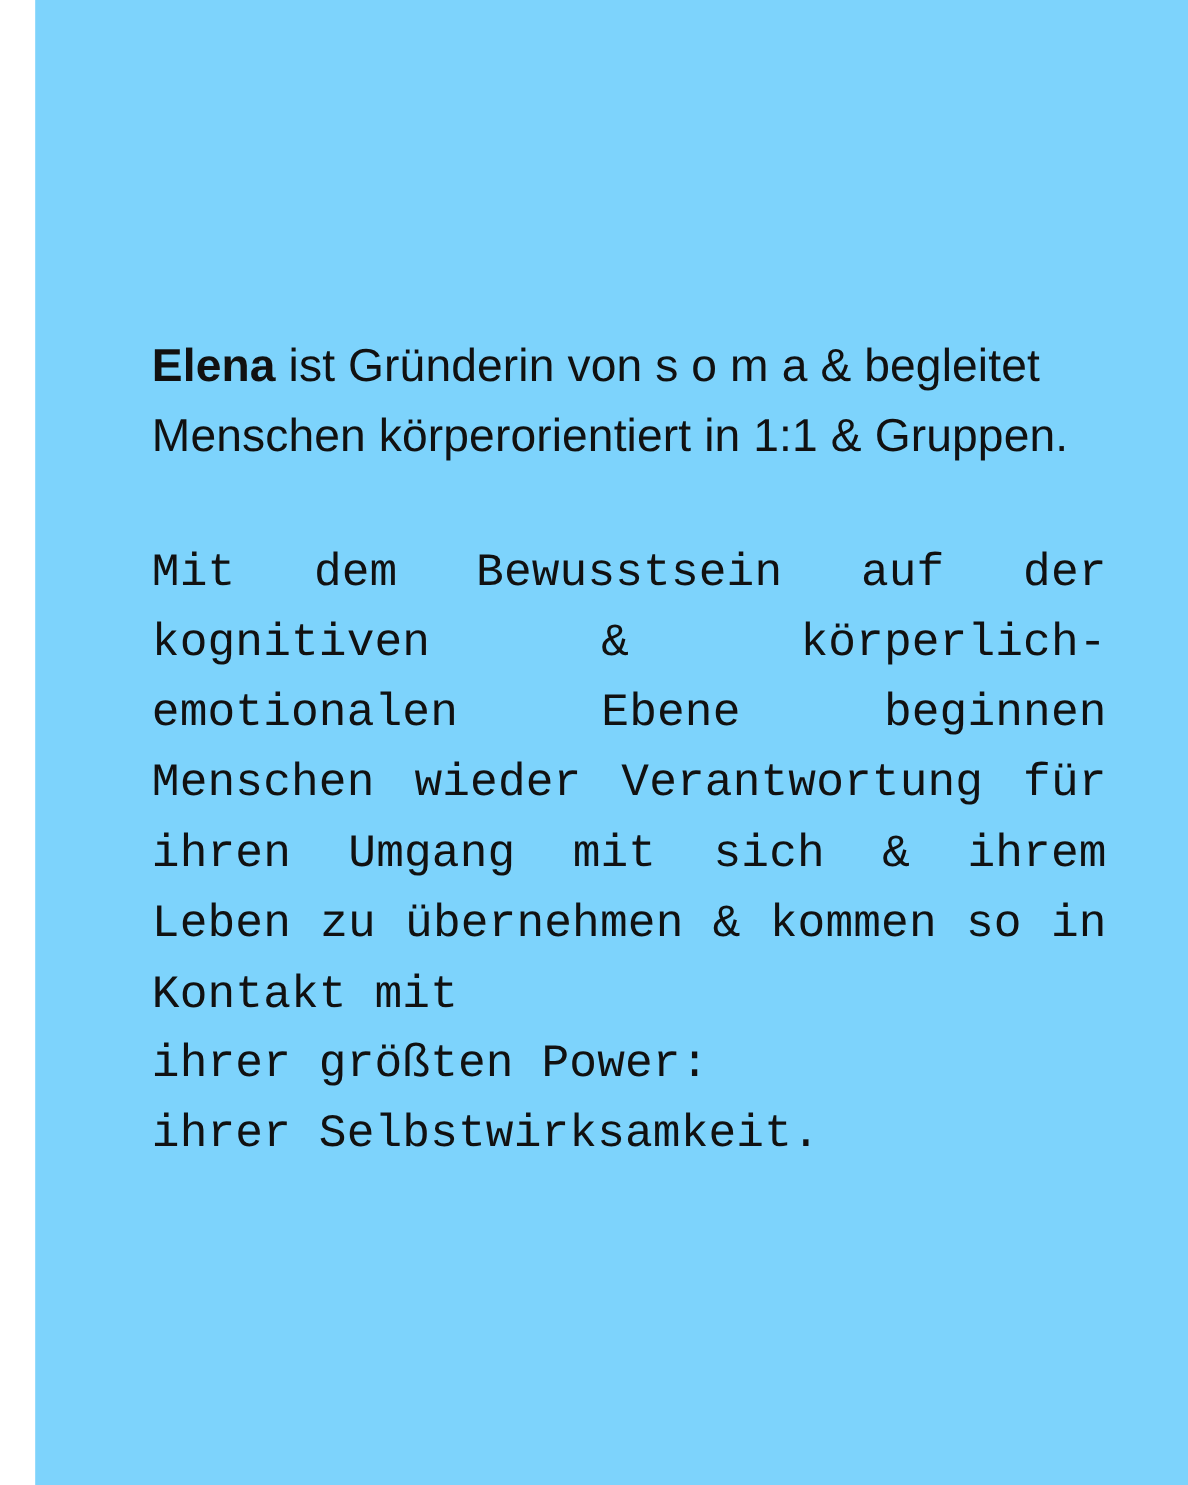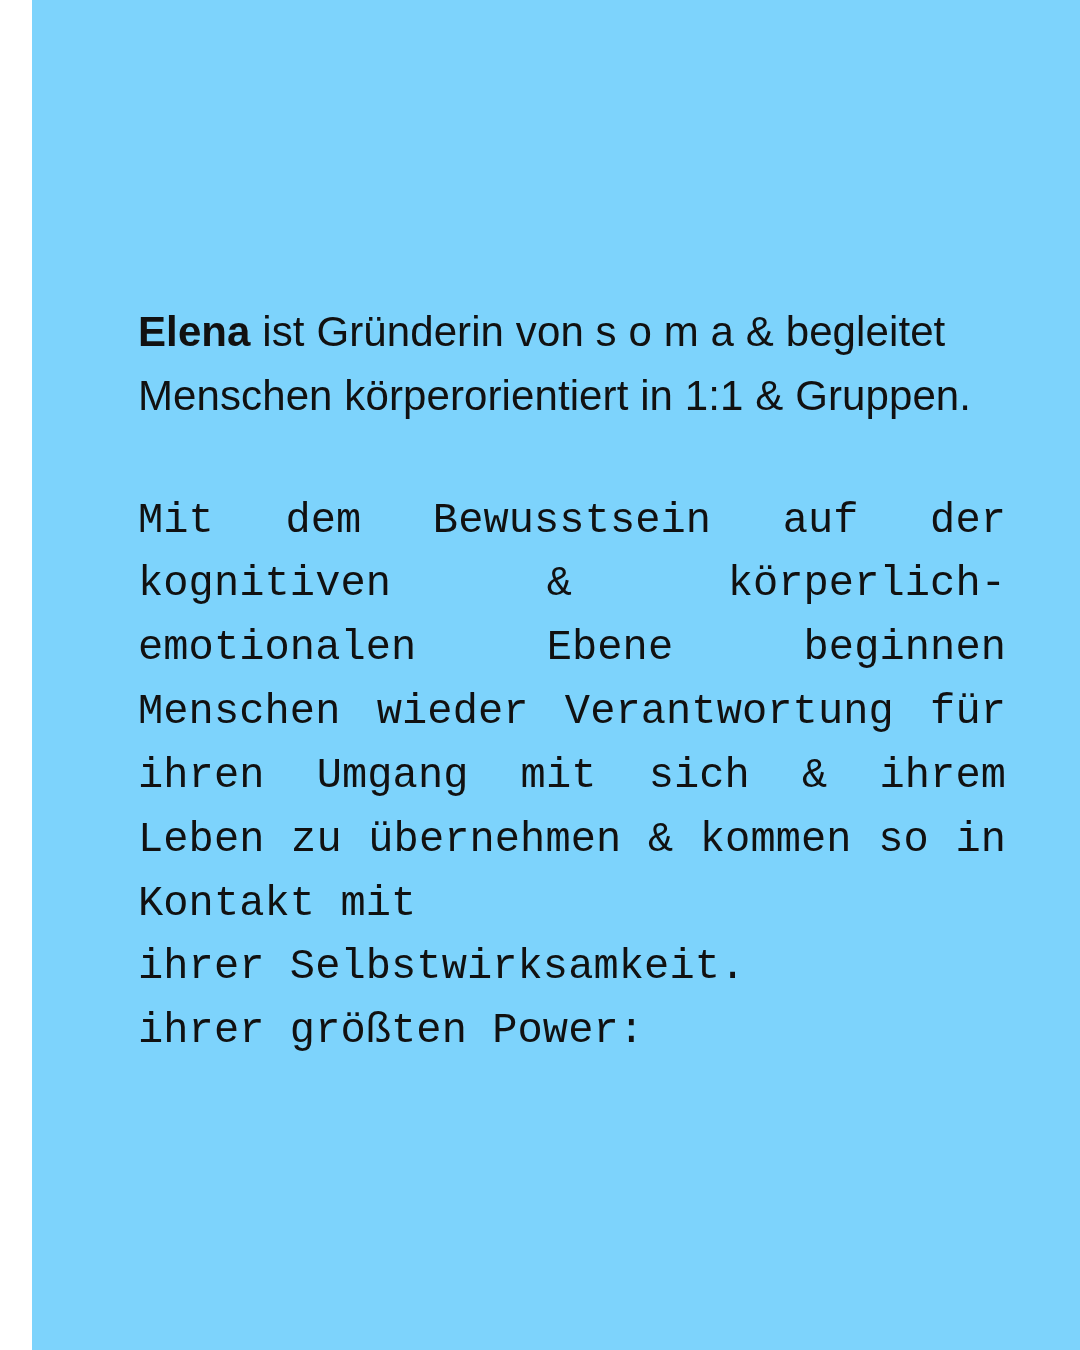--- a/index.html
+++ b/index.html
@@ -70,18 +70,18 @@
 <div class="page">
 
   <div class="content">
 
     <p class="para para-intro">
       <span class="bold-name">Elena</span><span> ist Gründerin von s o m a &amp; begleitet Menschen körperorientiert in 1:1 &amp; Gruppen.</span>
     </p>
 
     <p class="para para-body">
       <span>Mit dem Bewusstsein auf der kognitiven &amp; körperlich-emotionalen Ebene beginnen Menschen wieder Verantwortung für ihren Umgang mit sich &amp; ihrem Leben zu übernehmen &amp; kommen so in Kontakt mit</span>
+      <span class="line last-lines">ihrer größten Power:</span>
       <span class="line last-lines">ihrer Selbstwirksamkeit.</span>
-      <span class="line last-lines">ihrer größten Power:</span>
     </p>
 
   </div>
 </div>
 
 </body></html>

